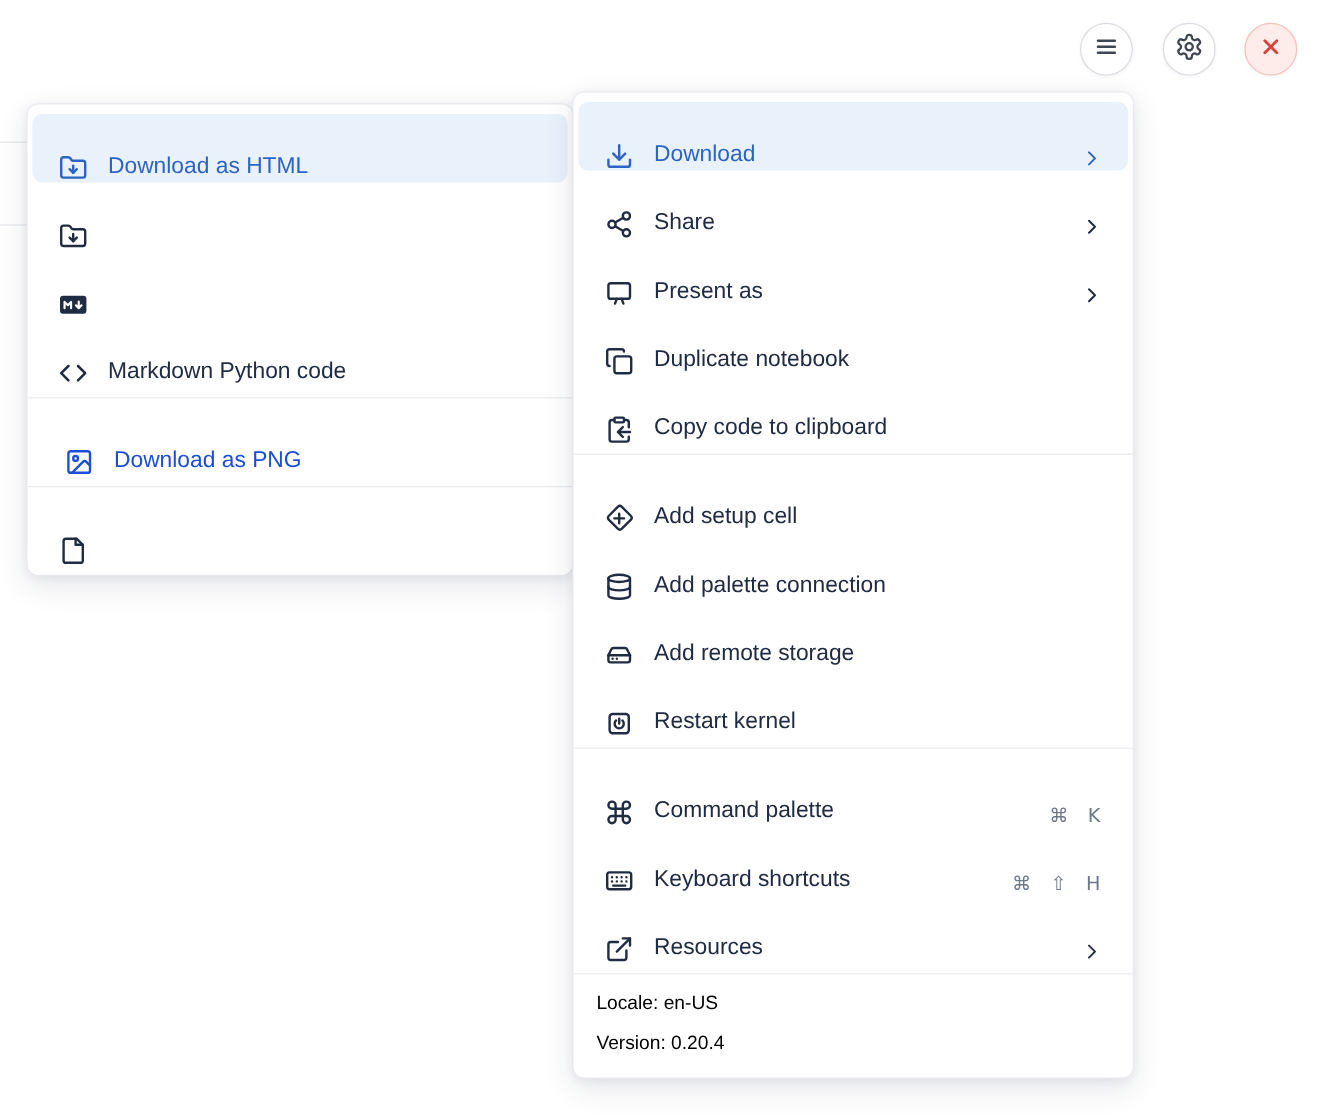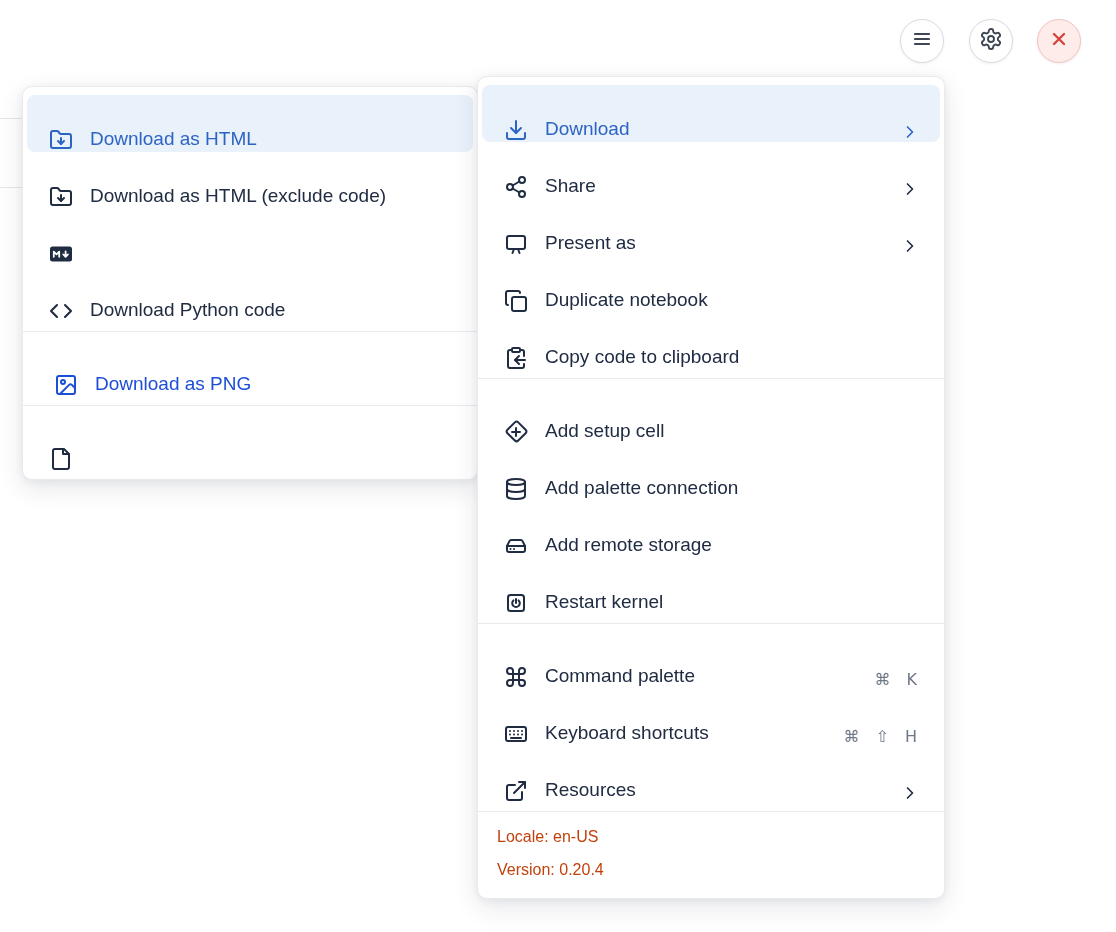--- a/index.html
+++ b/index.html
@@ -60,21 +60,21 @@
   .shortcut {
     font-family: "DejaVu Sans", sans-serif;
     font-size: 16px; color: #6f7887; letter-spacing: 3px; word-spacing: 5px;
     white-space: nowrap;
   }
 
   .separator { height: 1px; background: #e8eaee; margin: 8px 0; }
 
   .menu-footer {
     border-top: 1px solid #e8eaee; margin-top: 8px;
-    padding: 8px 0 12px; color: #c2410c; font-size: 16px;
+    padding: 8px 0 12px; color: #000000; font-size: 16px;
   }
   .menu-footer .footer-line { padding: 0 19px; line-height: 33px; white-space: nowrap; }
 </style>
 </head>
 <body>
 
 <div class="bg-line" id="bg-line-1"></div>
 <div class="bg-line" id="bg-line-2"></div>
 
 <div class="circle-btn" id="menu-button">
@@ -114,41 +114,40 @@
   </div>
 
   <div class="menu-item">
     <span class="icon">
       <svg viewBox="0 0 24 24" fill="none" stroke="currentColor" stroke-width="2" stroke-linecap="round" stroke-linejoin="round">
           <path d="M20 20a2 2 0 0 0 2-2V8a2 2 0 0 0-2-2h-7.9a2 2 0 0 1-1.69-.9L9.6 3.9A2 2 0 0 0 7.93 3H4a2 2 0 0 0-2 2v13a2 2 0 0 0 2 2Z"></path>
           <path d="M12 10v6"></path>
           <path d="m15 13-3 3-3-3"></path>
         </svg>
     </span>
-    <span class="label">Download as HTML (exclude code)</span>
   </div>
 
   <div class="menu-item">
     <span class="icon">
       <svg viewBox="0 0 24 24">
           <rect x="1" y="4.5" width="22" height="15" rx="2.5" fill="currentColor"></rect>
           <path d="M4.8 14.8V9.6l2.7 2.7 2.7-2.7v5.2" fill="none" stroke="#ffffff" stroke-width="1.8" stroke-linecap="round" stroke-linejoin="round"></path>
           <path d="M16.6 9.4v5.2M14.3 12.4l2.3 2.4 2.3-2.4" fill="none" stroke="#ffffff" stroke-width="1.8" stroke-linecap="round" stroke-linejoin="round"></path>
         </svg>
     </span>
   </div>
 
   <div class="menu-item">
     <span class="icon">
       <svg viewBox="0 0 24 24" fill="none" stroke="currentColor" stroke-width="2.1" stroke-linecap="round" stroke-linejoin="round">
           <path d="m16 18 6-6-6-6"></path>
           <path d="m8 6-6 6 6 6"></path>
         </svg>
     </span>
-    <span class="label">Download Python code</span>
+    <span class="label">Markdown Python code</span>
   </div>
 
   <div class="separator"></div>
 
   <div class="menu-item disabled">
     <span class="icon">
       <svg viewBox="0 0 24 24" fill="none" stroke="currentColor" stroke-width="2" stroke-linecap="round" stroke-linejoin="round">
           <rect x="3" y="3" width="18" height="18" rx="2"></rect>
           <circle cx="9" cy="9" r="2"></circle>
           <path d="m21 15-3.086-3.086a2 2 0 0 0-2.828 0L6 21"></path>

